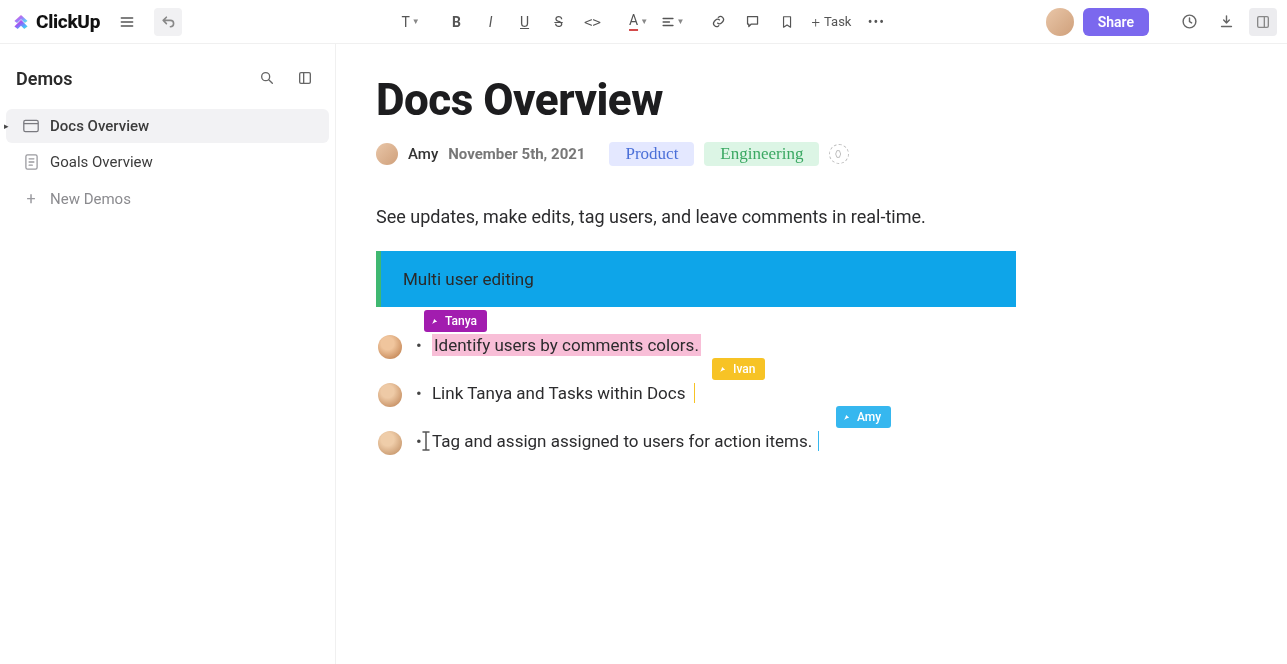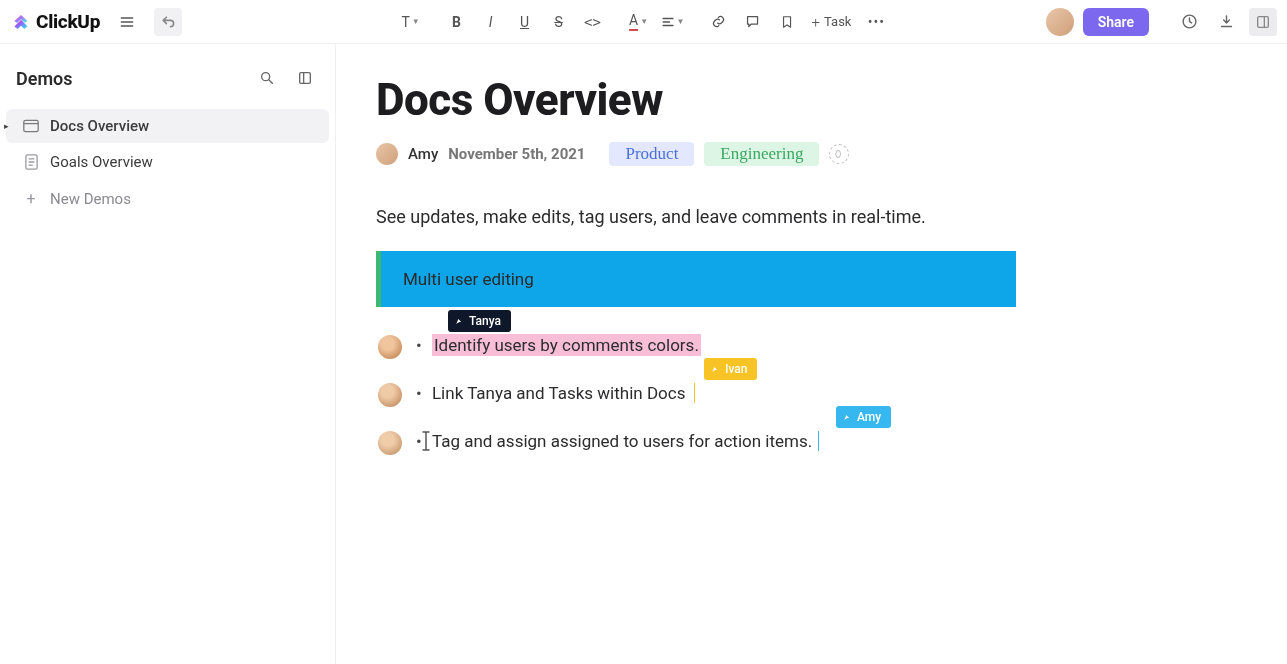--- a/index.html
+++ b/index.html
@@ -58,22 +58,22 @@
 .bul-av { width: 24px; height: 24px; border-radius: 50%; position: absolute; left: -8px; top: 0; }
 .av1 { background: radial-gradient(circle at 40% 35%, #f0c59d 30%, #c78a5a 80%); }
 .av2 { background: radial-gradient(circle at 40% 35%, #eecaa6 30%, #c79165 80%); }
 .av3 { background: radial-gradient(circle at 40% 35%, #efcda9 30%, #c99a70 80%); }
 .bullet-dot { color: #444; margin-right: 6px; }
 .hl-pink { background: #f8bed7; padding: 1px 2px; }
 .cursor-line { display: inline-block; width: 1px; height: 1.15em; background: currentColor; vertical-align: text-bottom; }
 
 .user-flag { position: absolute; height: 22px; border-radius: 3px; display: flex; align-items: center; gap: 5px; padding: 0 10px 0 6px; color: #fff; font-size: 12px; font-weight: 500; top: -25px; }
 .user-flag svg { display: block; }
-.flag-pink { background: #0f172a; left: 38px; margin-left: 24px; }
-.flag-yellow { background: #f7c325; color: #fff; left: 318px; }
+.flag-pink { background: #a21caf; left: 38px; }
+.flag-yellow { background: #f7c325; color: #fff; left: 326px; }
 .flag-blue  { background: #36b7ef; left: 450px; }
 
 .text-cursor-img { position: absolute; width: 12px; height: 20px; color: #555; }
 
 </style>
 </head>
 <body>
 
 <div class="topbar">
   <div class="logo">

